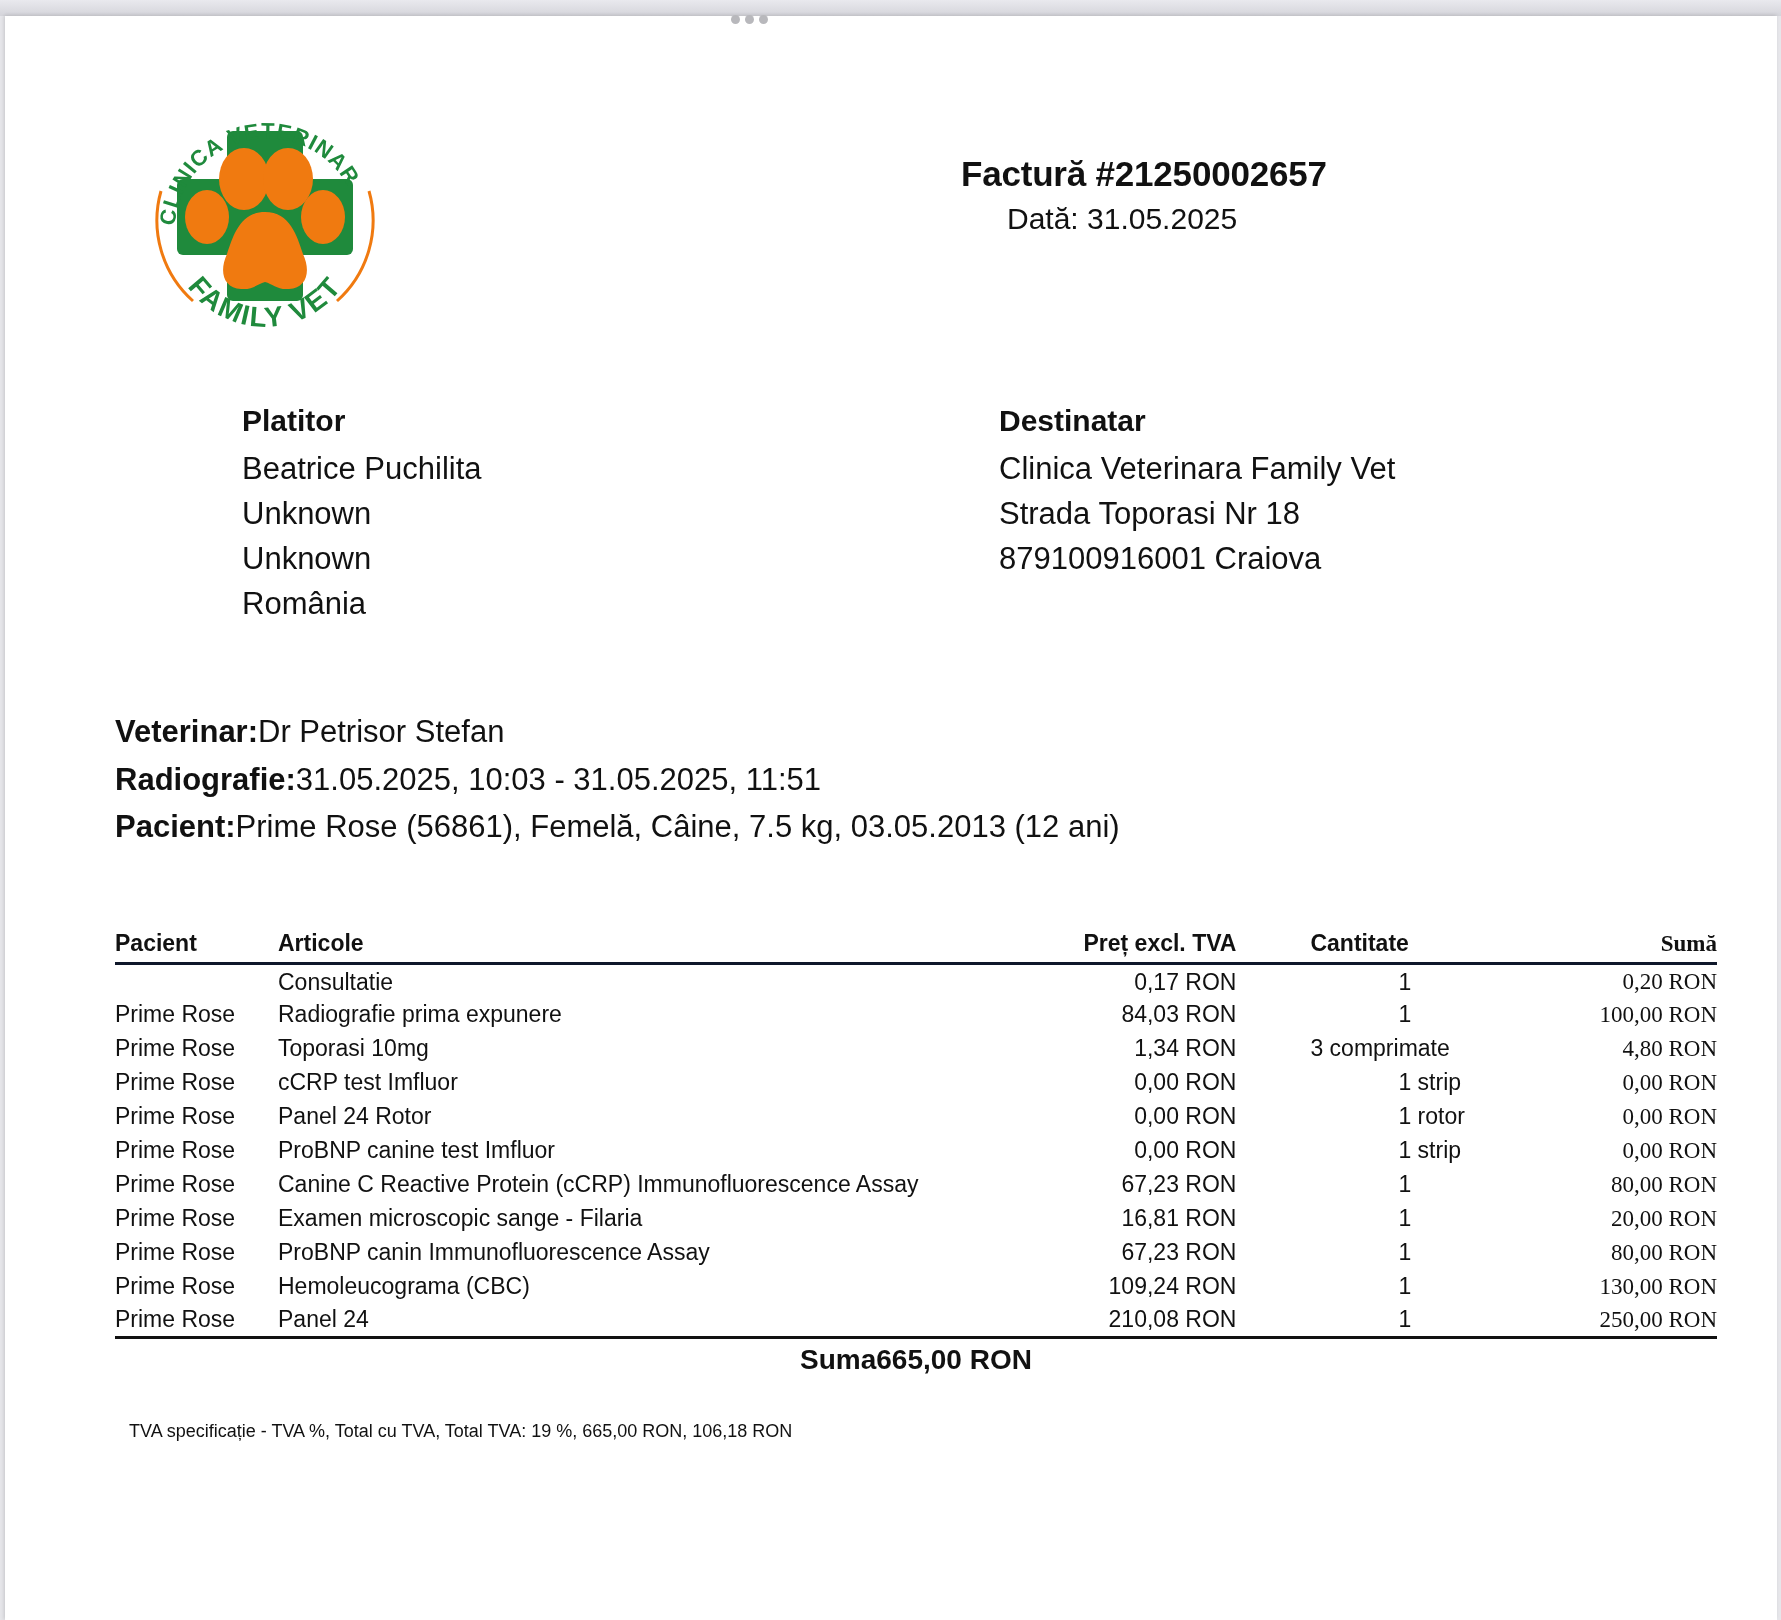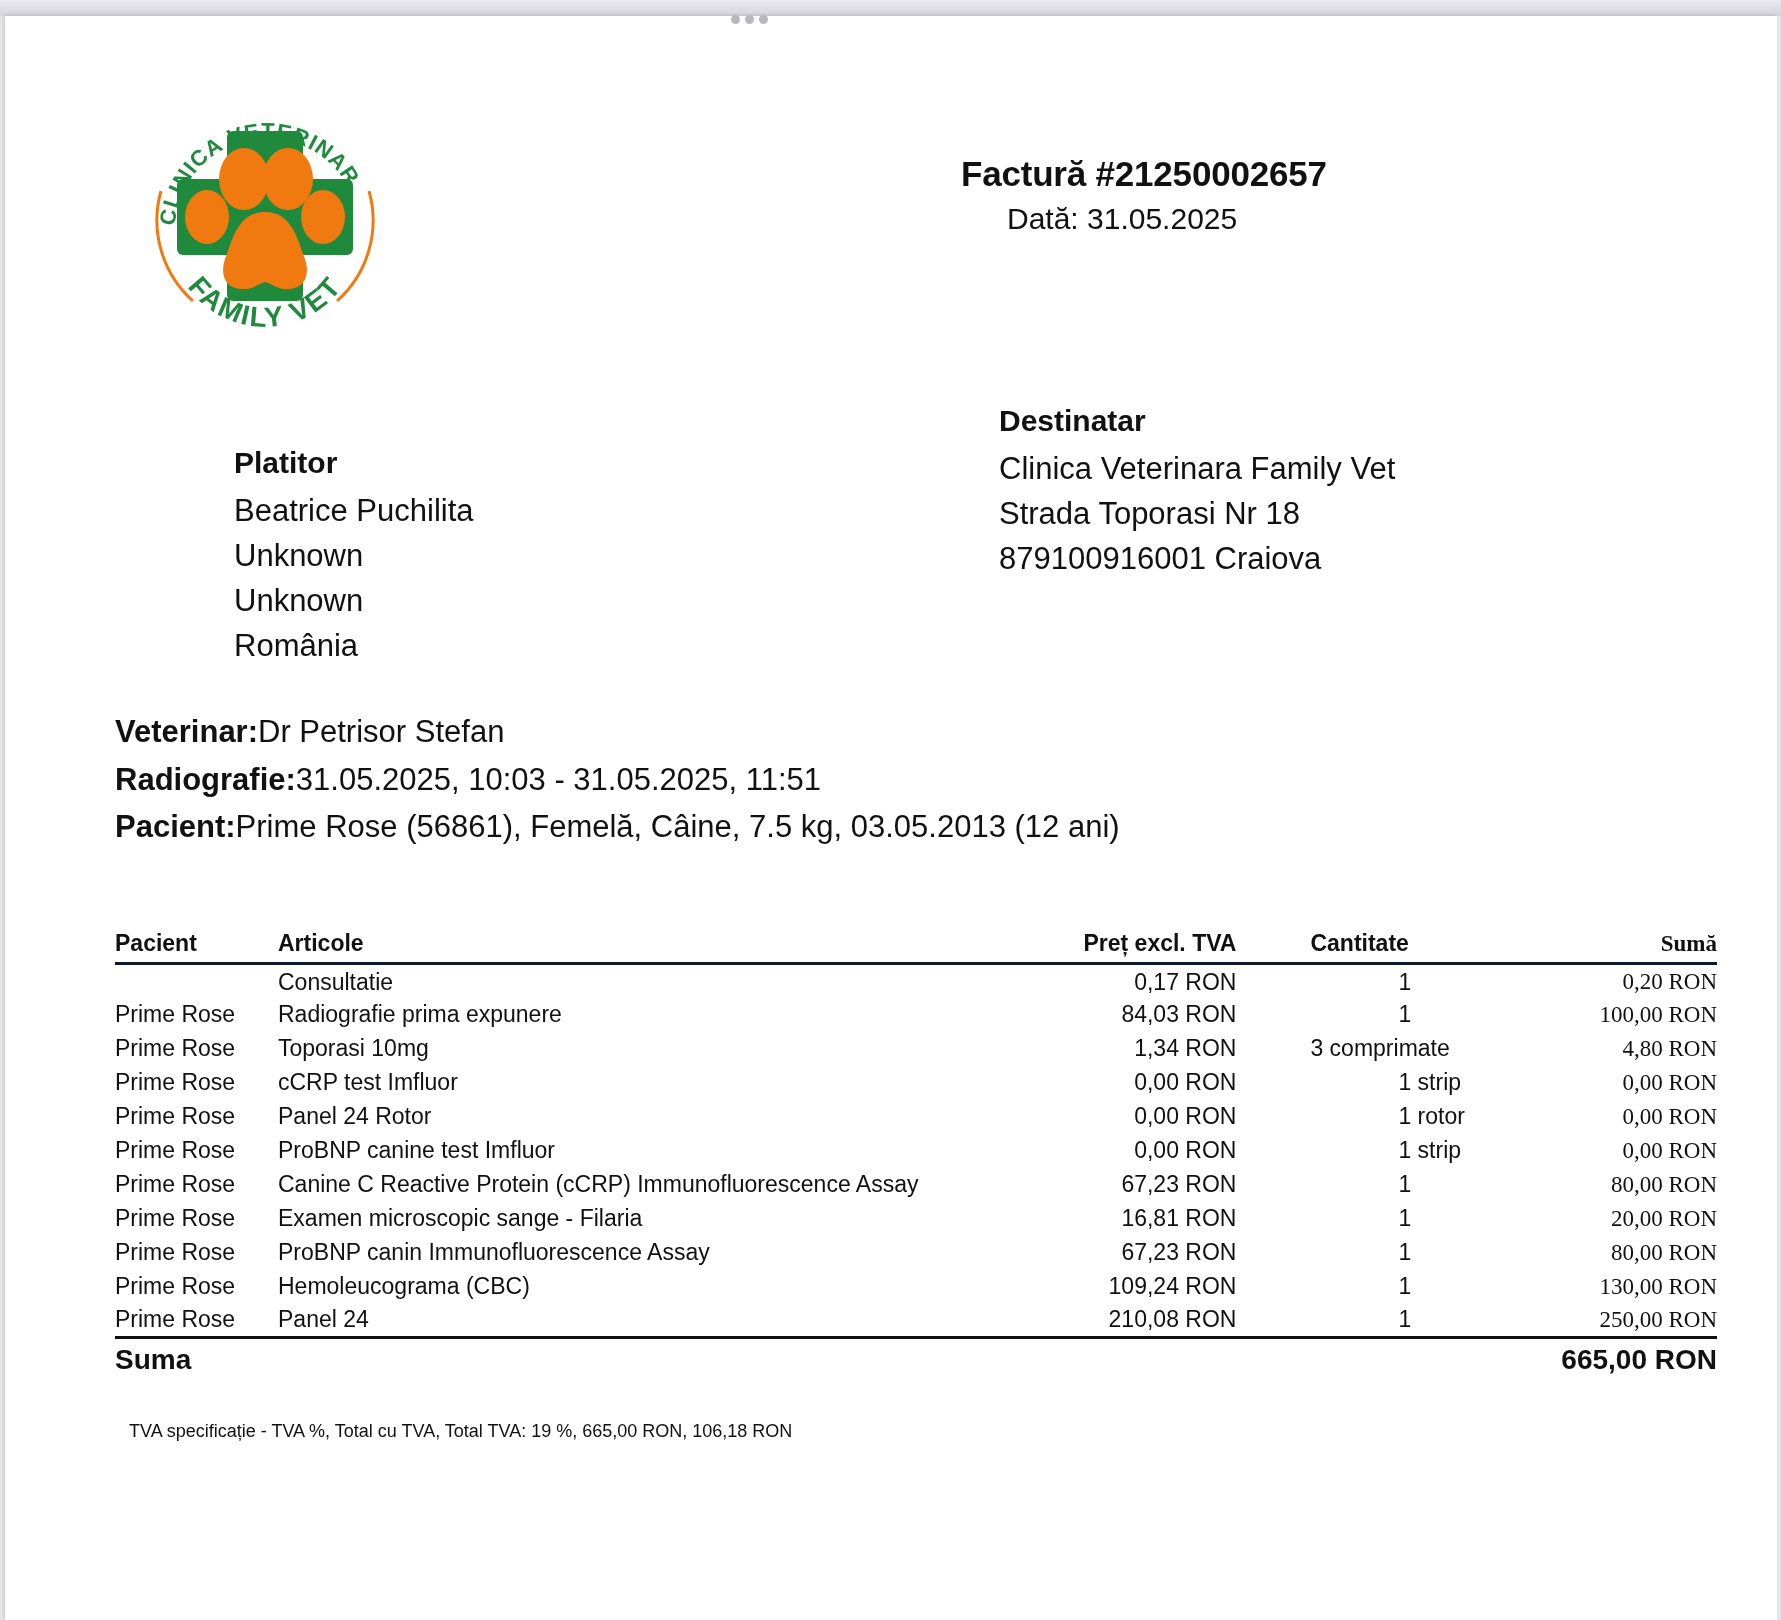--- a/index.html
+++ b/index.html
@@ -30,21 +30,21 @@
       position: absolute; left: 956px; top: 138px;
       font-size: 35px; font-weight: bold; letter-spacing: -0.2px;
     }
     .invoice-date {
       position: absolute; left: 1002px; top: 186px;
       font-size: 30px;
     }
 
     .addr { position: absolute; top: 382px; font-size: 31px; line-height: 45px; }
     .addr .head { font-weight: bold; font-size: 30px; margin-bottom: 3px; }
-    .addr.payer { left: 229px; margin-top: 42px; }
+    .addr.payer { left: 237px; }
     .addr.recipient { left: 994px; }
 
     .meta { position: absolute; left: 110px; top: 692px; font-size: 31px; line-height: 47.5px; }
     .meta .lbl { font-weight: bold; }
 
     table.items {
       position: absolute; left: 110px; top: 910px; width: 1602px;
       border-collapse: collapse; font-size: 23px;
     }
     table.items th {
@@ -57,21 +57,21 @@
     .c-pat { width: 163px; }
     .c-art { width: 580px; }
     .c-price { width: 318px; text-align: right !important; }
     .c-qty-h { width: 300px; padding-left: 74px !important; }
     .c-sum { text-align: right !important; font-family: Liberation Serif, serif; }
     td.qty-num { padding-left: 162px !important; }
     td.qty-txt { padding-left: 74px !important; }
 
     .total-row {
       position: absolute; left: 110px; top: 1328px; width: 1602px;
-      display: flex; justify-content: space-between; font-weight: bold; font-size: 28px;
+      display: flex; justify-content: center; font-weight: bold; font-size: 28px;
     }
     .vat-note {
       position: absolute; left: 108px; top: 1405px; font-size: 18px; margin-left: 16px;
     }
   </style>
 </head>
 <body>
 
 <div class="topbar"></div>
 <div class="dots">

